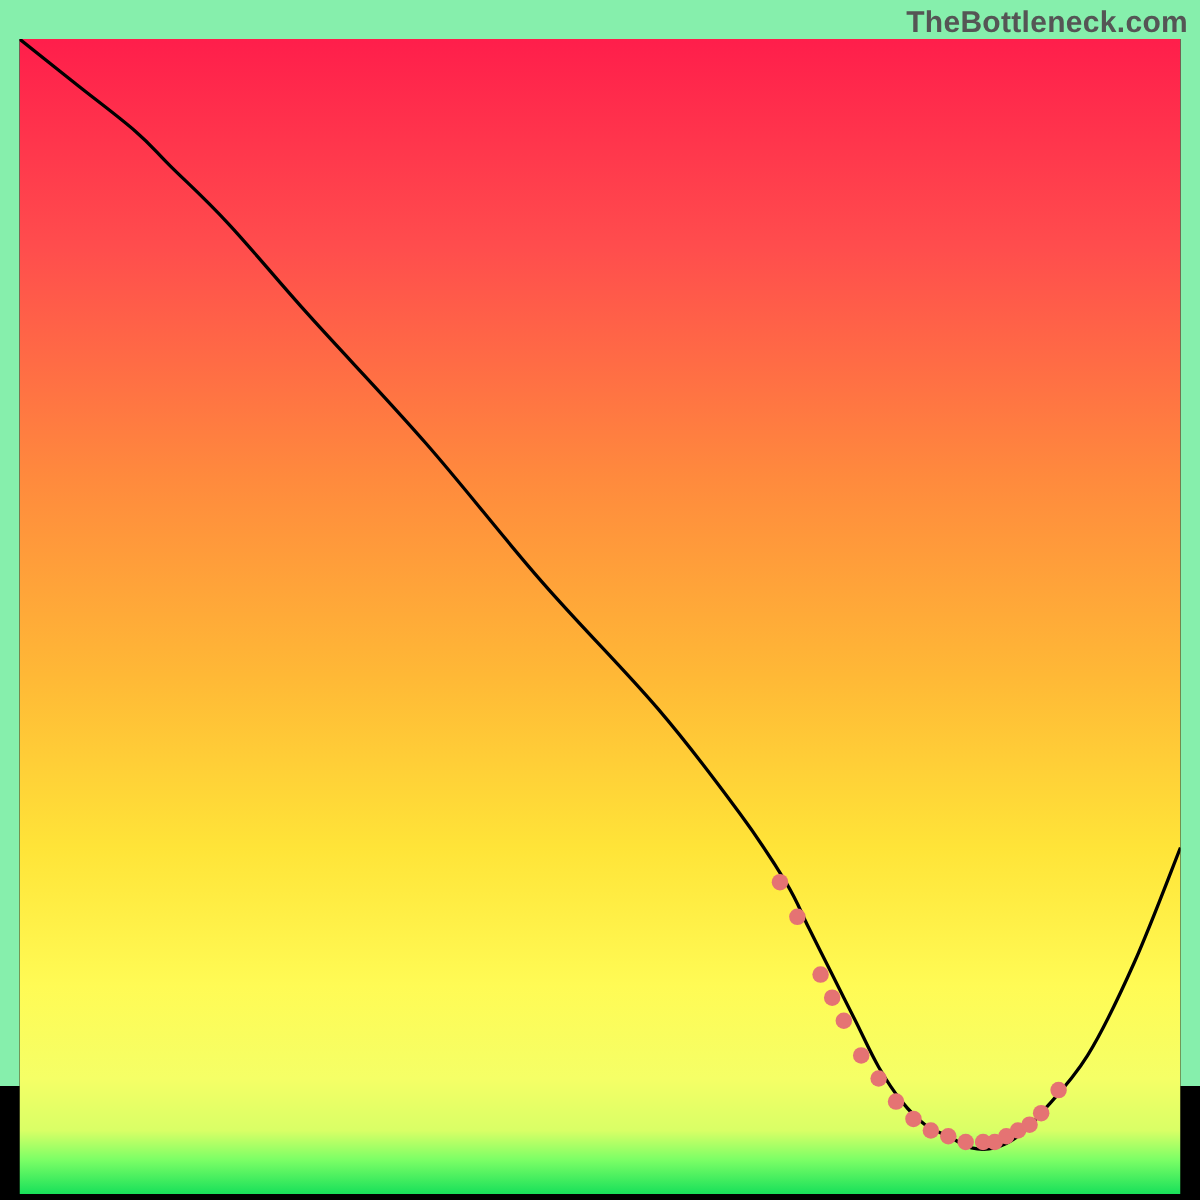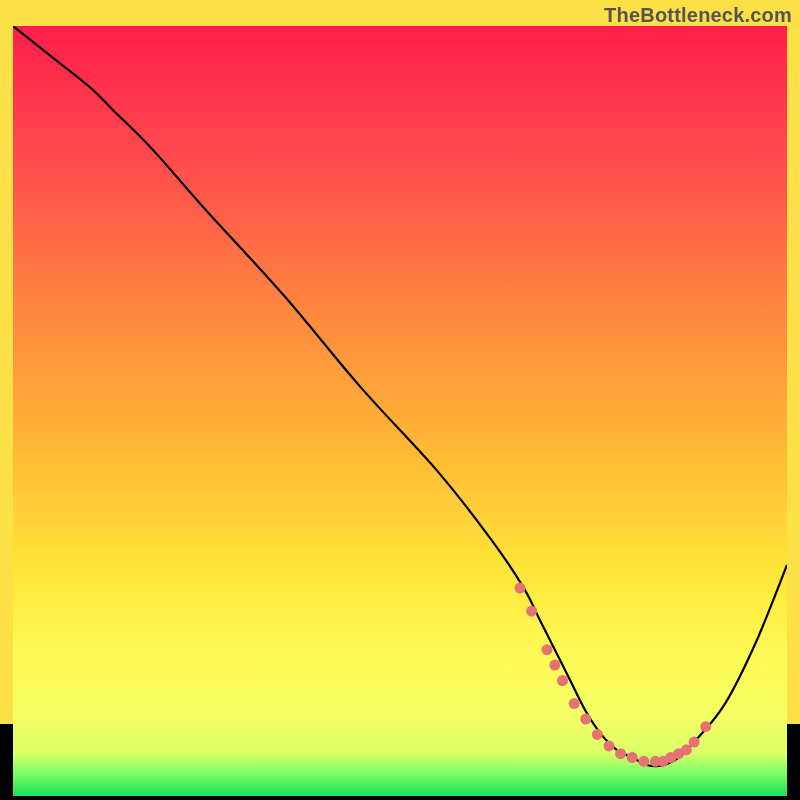--- a/index.html
+++ b/index.html
@@ -8,21 +8,21 @@
     background: #000;
     width: 800px;
     height: 800px;
     overflow: hidden;
     font-family: Arial, Helvetica, sans-serif;
   }
   .frame {
     position: relative;
     width: 800px;
     height: 724px;
-    background: #fde047;
+    background: #86efac;
   }
   .watermark {
     position: absolute;
     top: 4px;
     right: 8px;
     color: #555;
     font-size: 20px;
     font-weight: 600;
     letter-spacing: 0.2px;
     z-index: 5;

